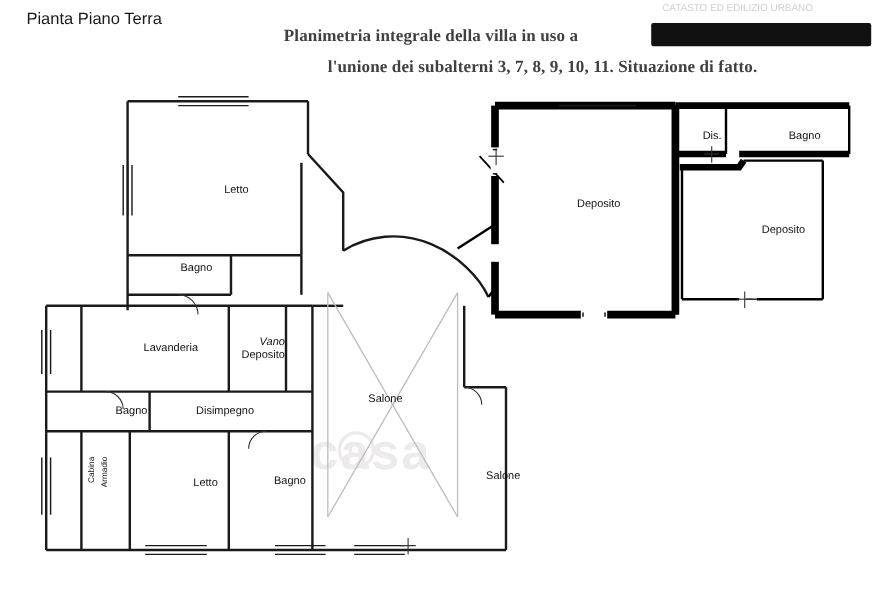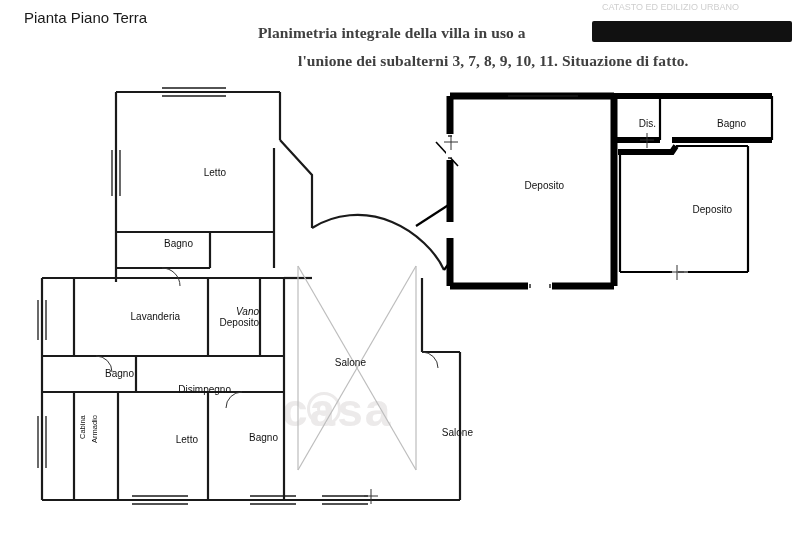--- a/index.html
+++ b/index.html
@@ -247,21 +247,21 @@
   </svg>
 
   <div class="rlbl" style="left:154px;top:167px;width:60px;">Letto</div>
   <div class="rlbl" style="left:115px;top:238px;width:66px;">Bagno</div>
 
   <div class="rlbl" style="left:78px;top:311px;width:90px;">Lavanderia</div>
   <div class="rlbl" style="left:199px;top:306px;width:48px;font-style:italic;">Vano</div>
   <div class="rlbl" style="left:199px;top:317px;width:48px;">Deposito</div>
 
   <div class="rlbl" style="left:62px;top:368px;width:60px;">Bagno</div>
-  <div class="rlbl" style="left:137px;top:368px;width:82px;margin-top:16px;">Disimpegno</div>
+  <div class="rlbl" style="left:137px;top:368px;width:82px;">Disimpegno</div>
 
   <div class="rlbl vert" style="left:66px;top:415px;height:62px;">Cabina</div>
   <div class="rlbl vert" style="left:78px;top:415px;height:62px;">Armadio</div>
 
   <div class="rlbl" style="left:116px;top:434px;width:70px;">Letto</div>
   <div class="rlbl" style="left:202px;top:432px;width:64px;">Bagno</div>
 
   <div class="rlbl" style="left:298px;top:357px;width:56px;">Salone</div>
   <div class="rlbl" style="left:405px;top:427px;width:56px;">Salone</div>
 

